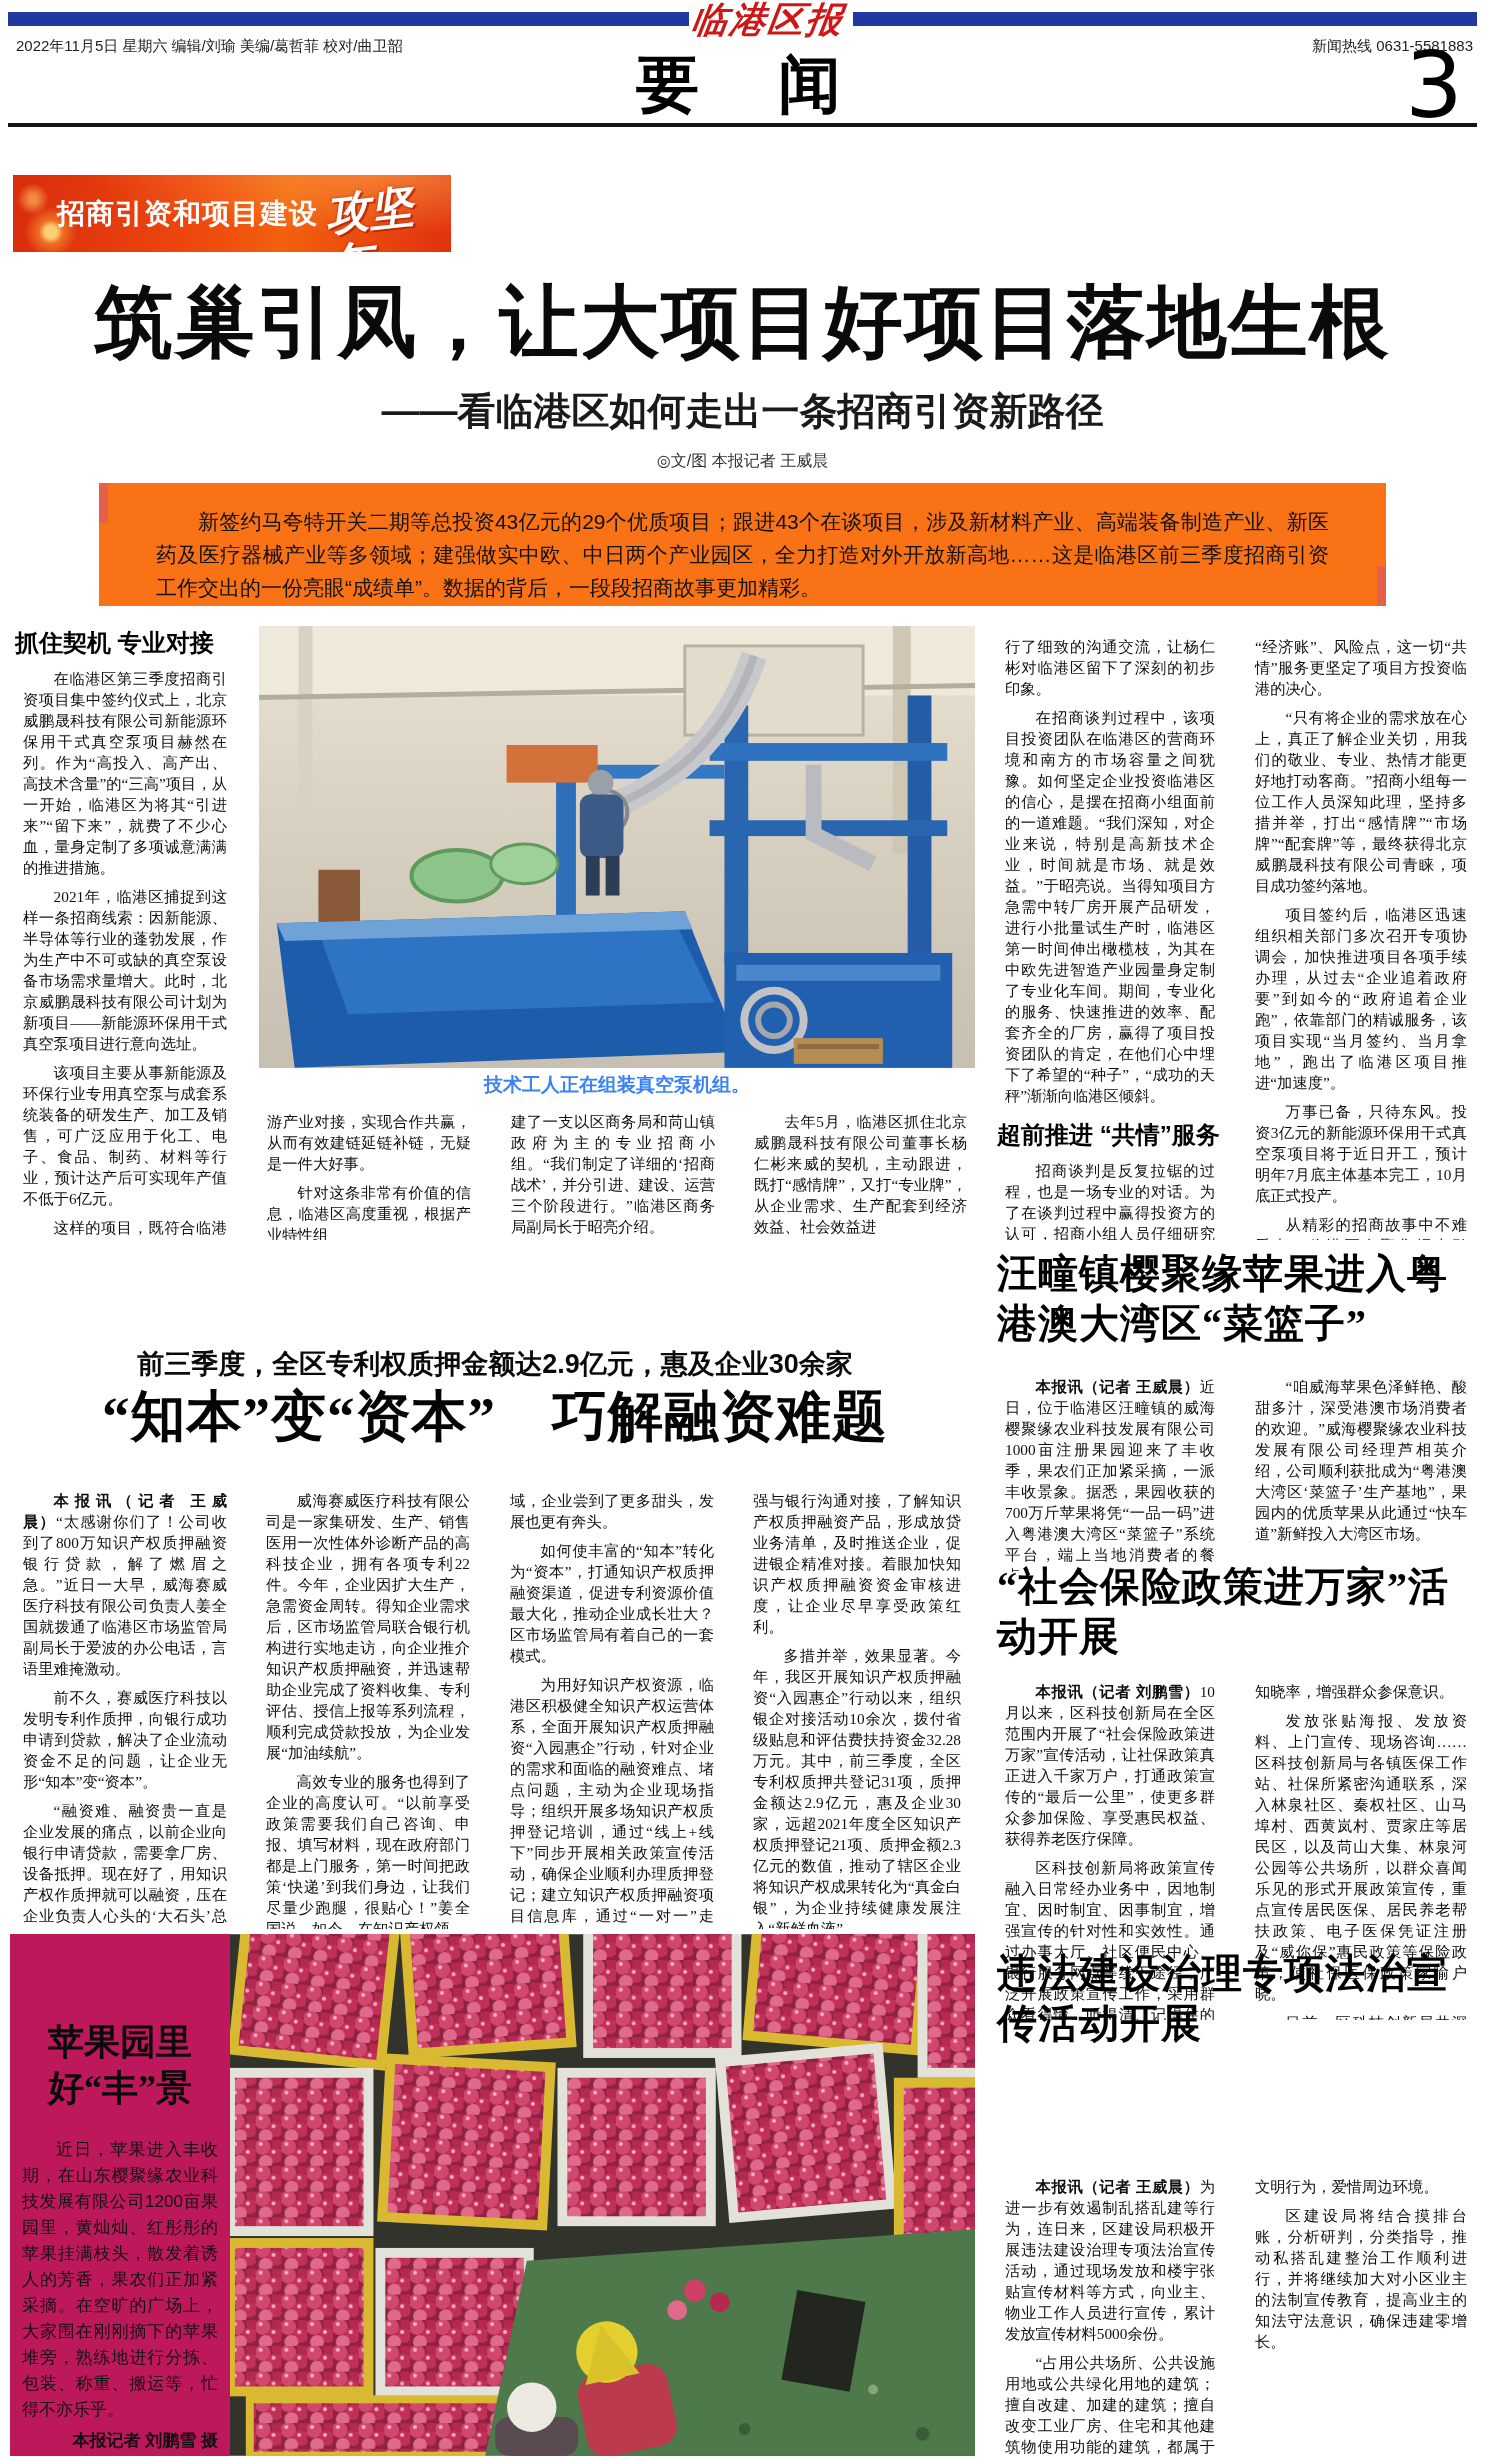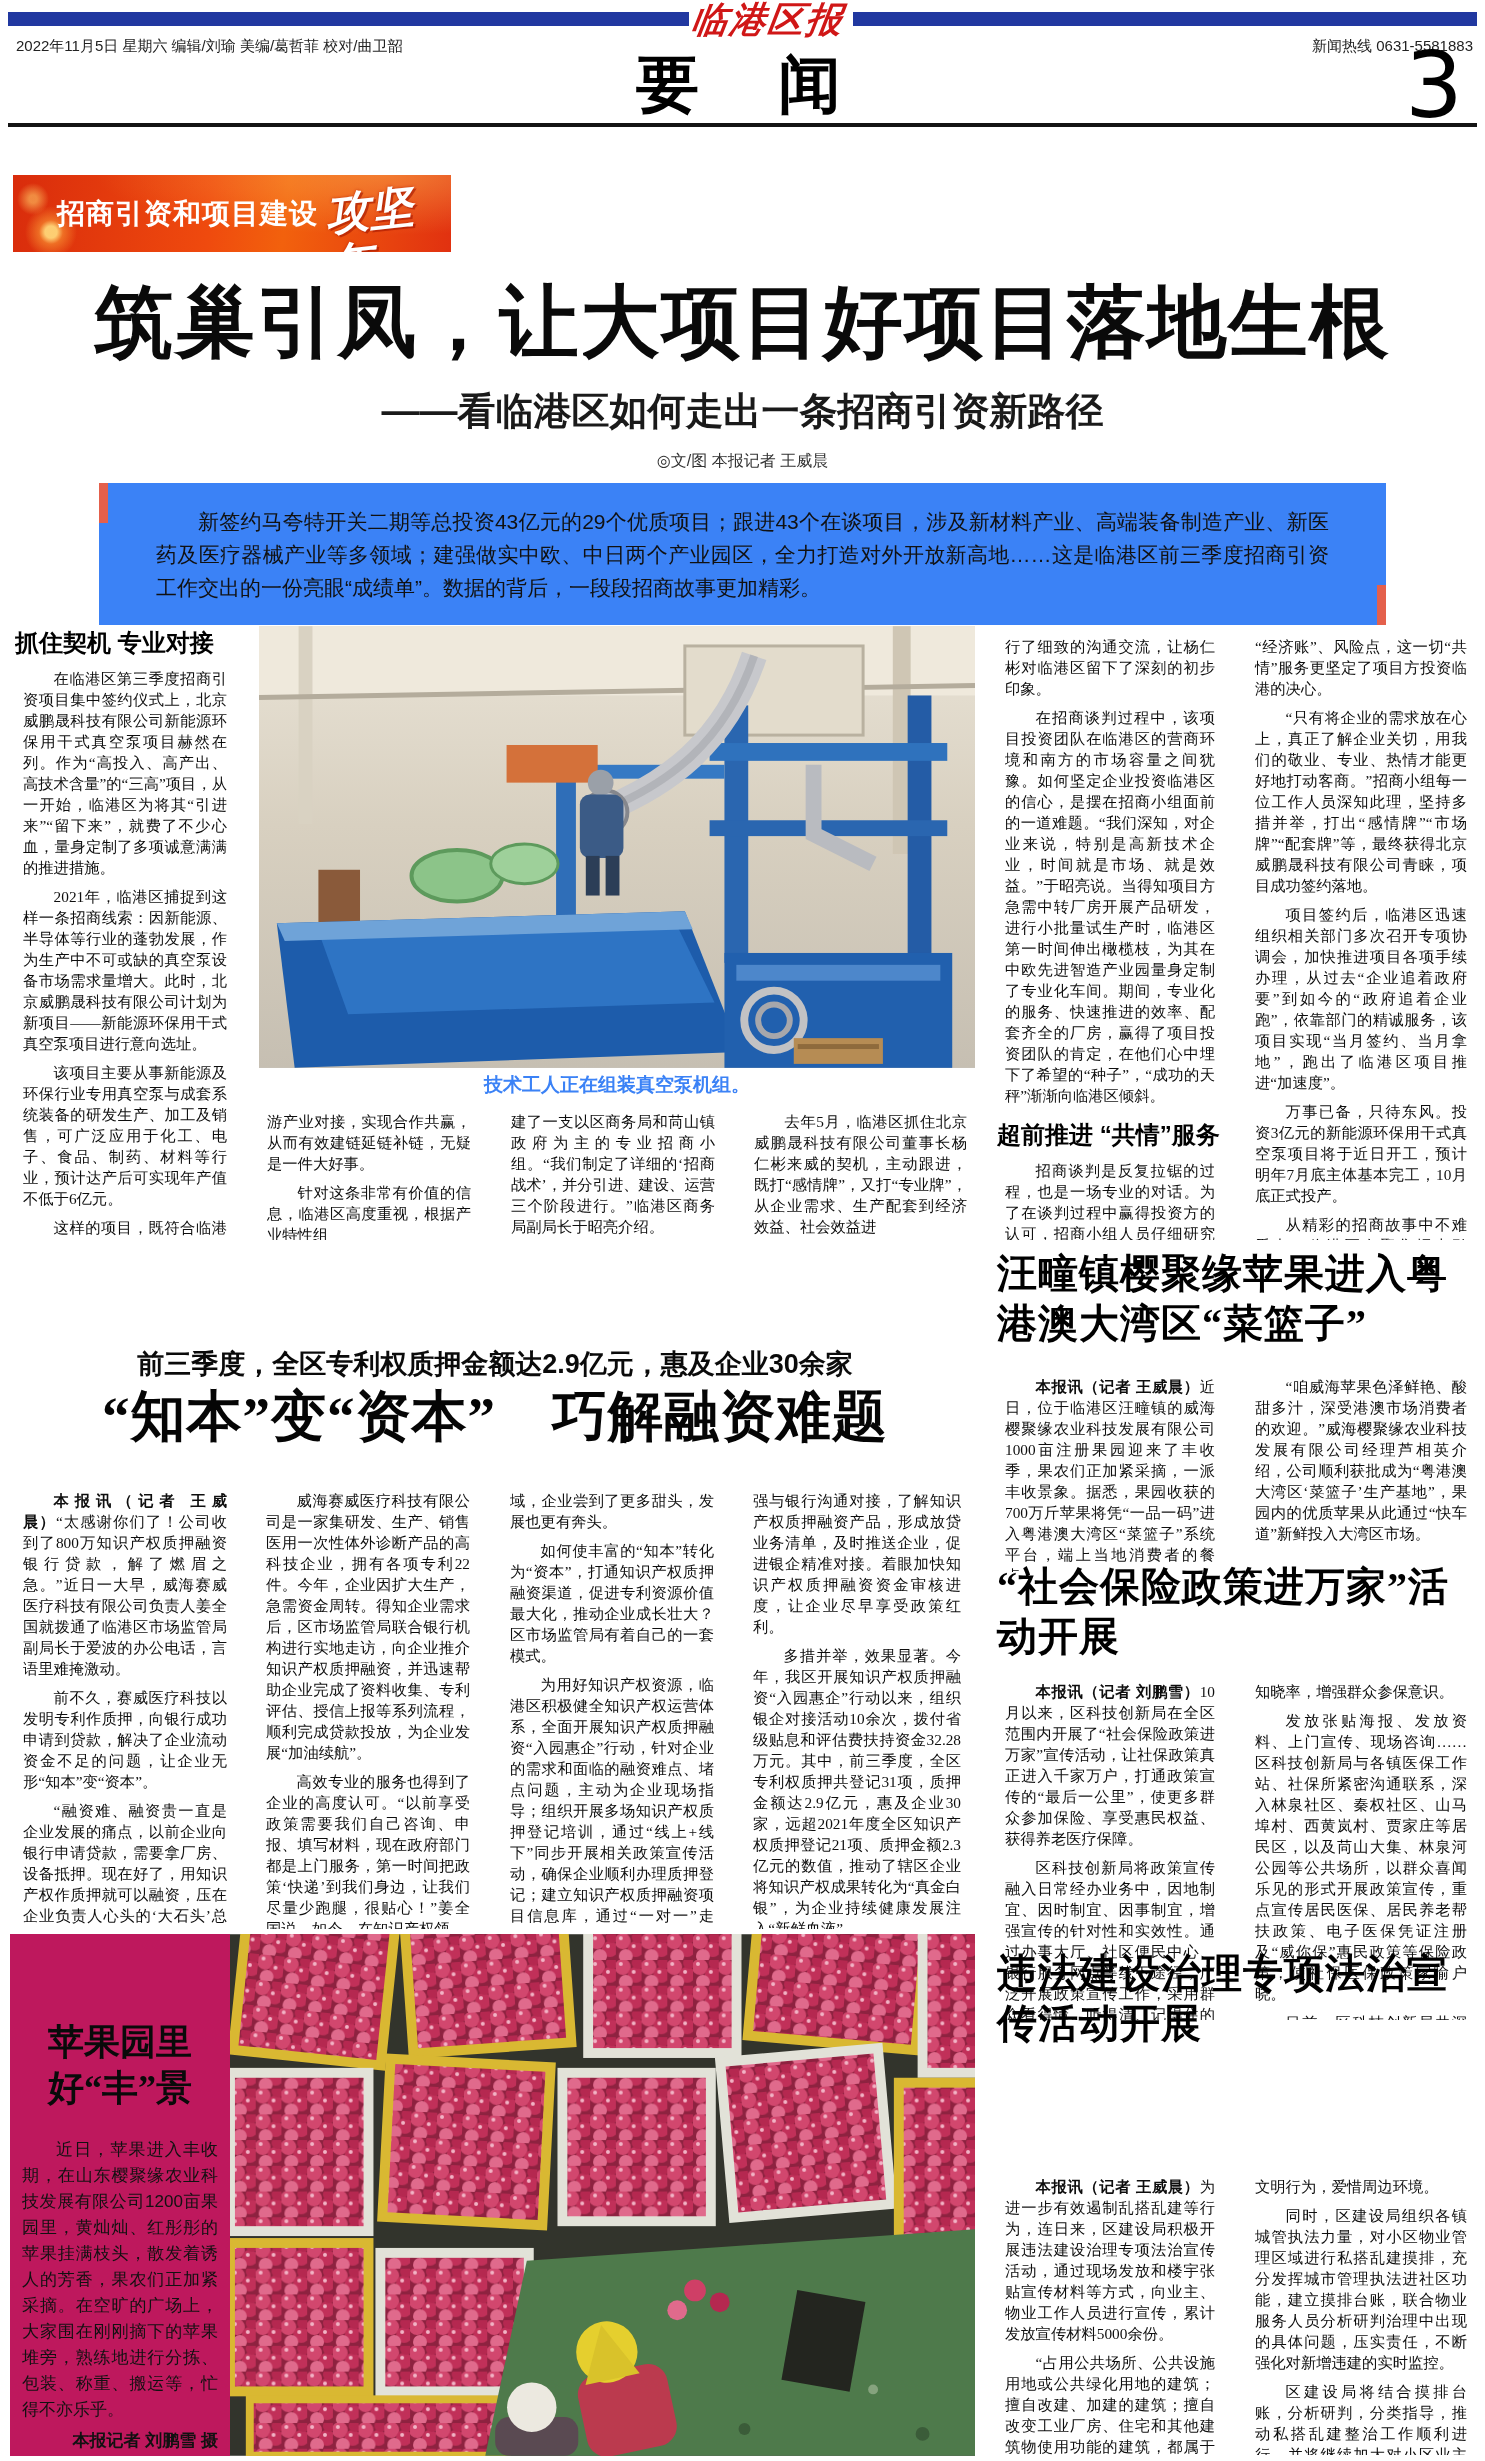--- a/index.html
+++ b/index.html
@@ -31,21 +31,21 @@
   .red-strip .cal{position:absolute;left:315px;top:8px;
      font:italic 900 44px/51px "Liberation Serif",serif;color:#fff;transform:rotate(-6deg);
      text-shadow:0 0 3px rgba(180,30,0,.8),2px 2px 0 rgba(160,20,0,.55);}
   
   .main-headline{position:absolute;top:279px;left:0;width:100%;text-align:center;
      font:900 79px/87px "Liberation Serif","DejaVu Serif",serif;color:#0a0a0a;letter-spacing:2px;}
   .sub-headline{position:absolute;top:388px;left:0;width:100%;text-align:center;
      font:700 38px/46px "Liberation Sans","DejaVu Sans",sans-serif;color:#1a1a1a;}
   .byline{position:absolute;top:451px;left:0;width:100%;text-align:center;
      font:16px/20px "Liberation Sans","DejaVu Sans",sans-serif;color:#333;}
-  .intro-box{position:absolute;left:99px;top:483px;width:1287px;height:142px;background:#3b82f6;}
+  .intro-box{position:absolute;left:99px;top:483px;width:1287px;height:123px;background:#f97316;}
   .intro-box .c1{position:absolute;left:0;top:0;width:9px;height:40px;background:#e4604c;}
   .intro-box .c2{position:absolute;right:0;bottom:0;width:9px;height:40px;background:#e4604c;}
   .intro-box p{margin:0;padding:22px 57px 0;text-indent:2em;text-align:justify;
      font:21px/33px "Liberation Sans","DejaVu Sans",sans-serif;color:#111;}
   
   .col{position:absolute;overflow:hidden;text-align:justify;
        font:15.3px/21px "Liberation Serif","DejaVu Serif",serif;color:#0e0e0e;}
   .col p{margin:8px;text-indent:2em;}
   .col p.cont{text-indent:0;}
   .col .lead{font-family:"Liberation Sans","DejaVu Sans",sans-serif;font-weight:700;}
@@ -314,18 +314,17 @@
     <p>目前，区科技创新局共深入走访农村社区20余个，发放宣传材料2000余份，现场解答800余人次，让更多的群众切身感受到社保政策的实惠与便利。</p>
   </div>
 
   <div class="rail-h" style="left:997px;top:1949px;width:485px;">违法建设治理专项法治宣传活动开展</div>
   <div class="col" style="left:997px;top:2168px;width:226px;height:287px;">
     <p><span class="lead">本报讯（记者 王威晨）</span><span>为进一步有效遏制乱搭乱建等行为，连日来，区建设局积极开展违法建设治理专项法治宣传活动，通过现场发放和楼宇张贴宣传材料等方式，向业主、物业工作人员进行宣传，累计发放宣传材料5000余份。</span></p>
     <p>“占用公共场所、公共设施用地或公共绿化用地的建筑；擅自改建、加建的建筑；擅自改变工业厂房、住宅和其他建筑物使用功能的建筑，都属于违建范畴。”活动中，执法人员积极对业主和物业工作人员进行细致解读，引导大家践行</p>
   </div>
   <div class="col" style="left:1247px;top:2168px;width:228px;height:287px;">
     <p class="cont">文明行为，爱惜周边环境。</p>
-    <p>同时，区建设局组织各镇城管执法力量，对小区物业管理区域进行私搭乱建摸排，充分发挥城市管理执法进社区功能，建立摸排台账，联合物业服务人员分析研判治理中出现的具体问题，压实责任，不断强化对新增违建的实时监控。</p>
     <p>区建设局将结合摸排台账，分析研判，分类指导，推动私搭乱建整治工作顺利进行，并将继续加大对小区业主的法制宣传教育，提高业主的知法守法意识，确保违建零增长。</p>
   </div>
 
 </div>
 
 
 </body></html>

